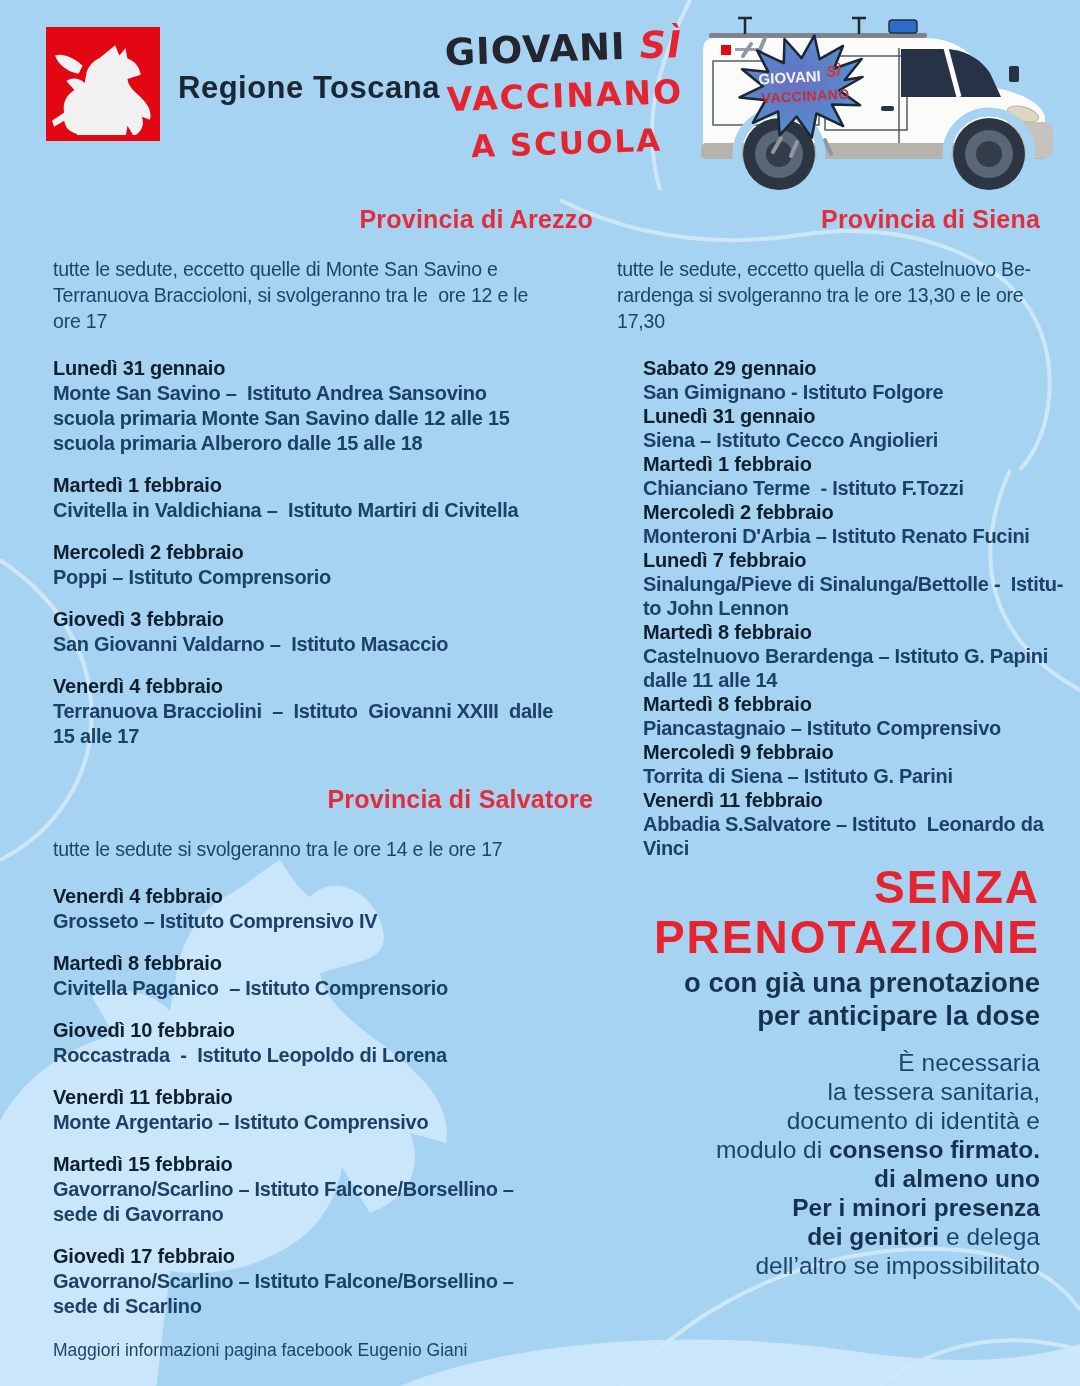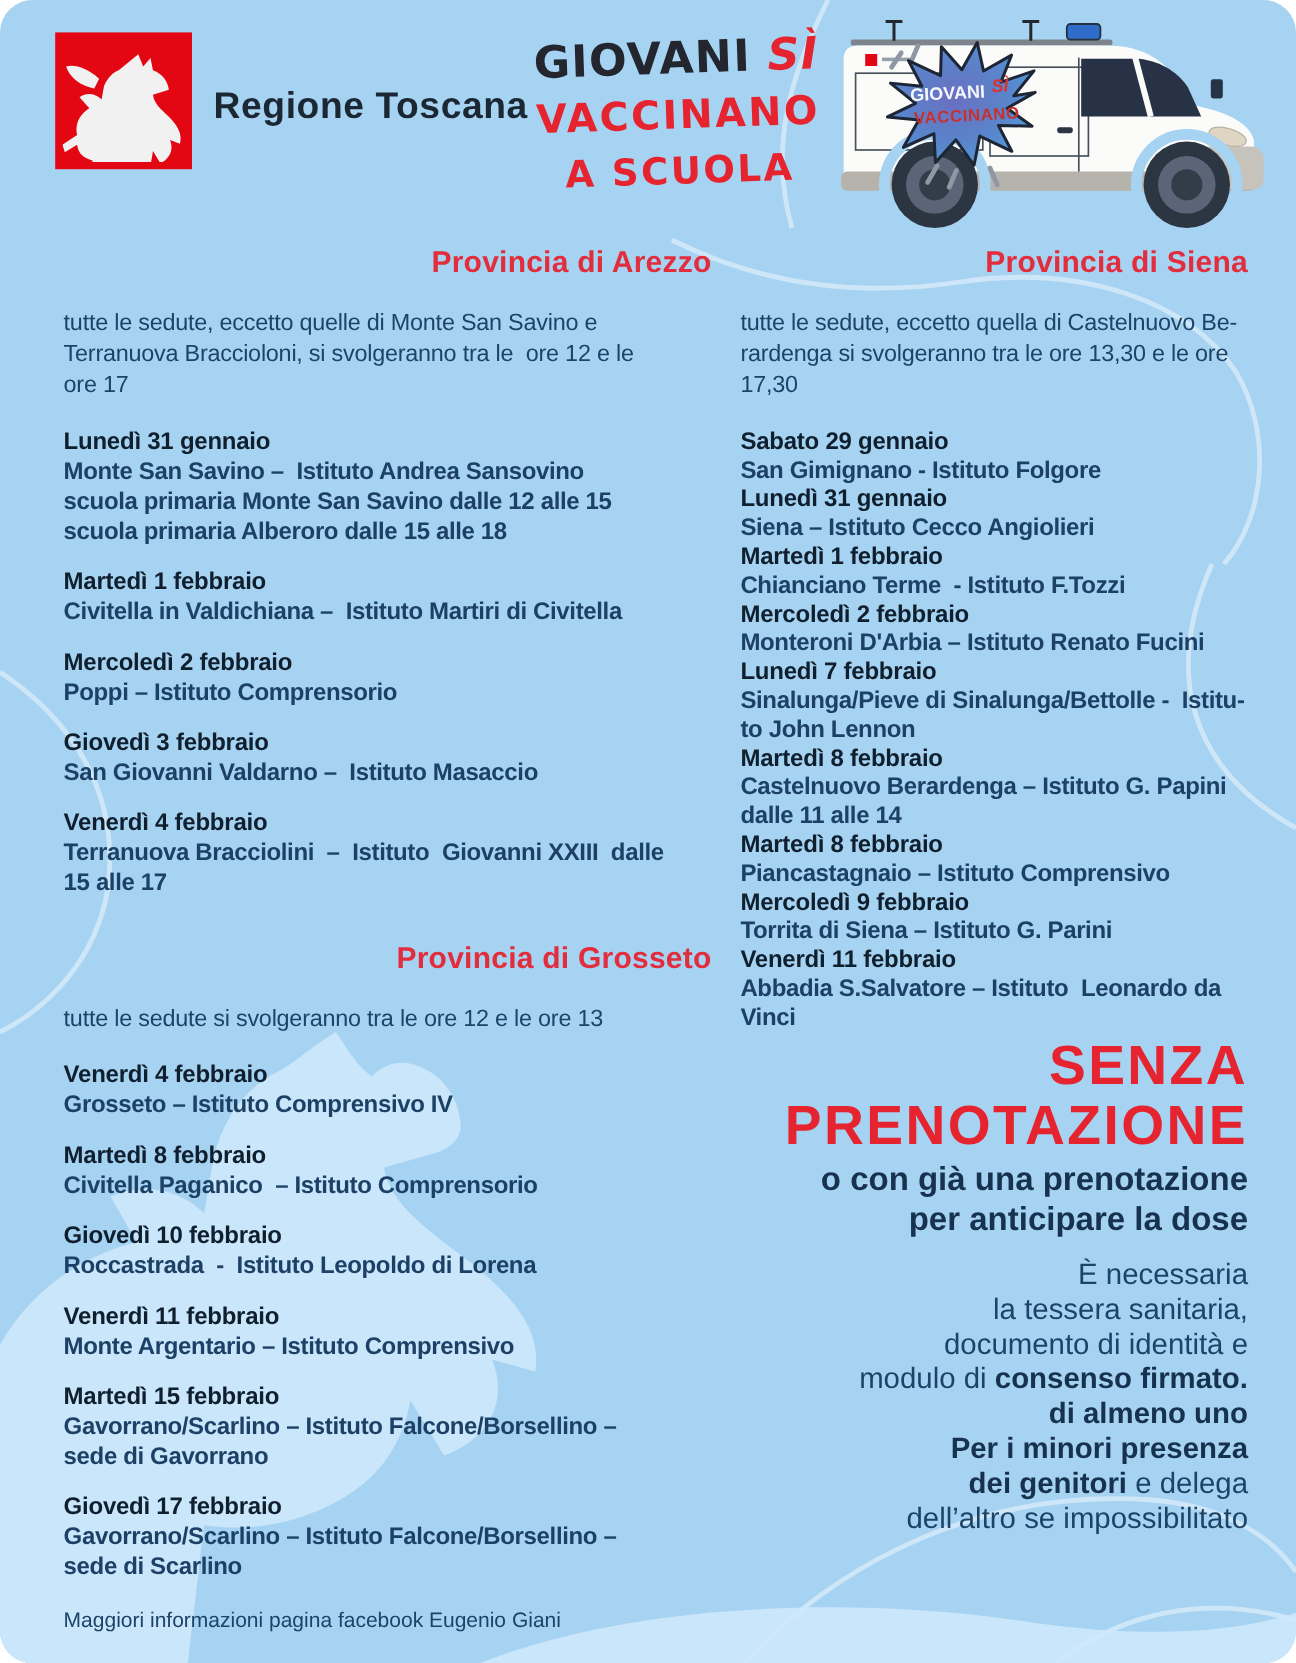--- a/index.html
+++ b/index.html
@@ -1,20 +1,19 @@
 <!DOCTYPE html>
 <html><head>
 <meta charset="utf-8">
 <style>
   html,body{margin:0;padding:0;}
   .page{
     position:relative; width:1080px; height:1386px;
     background:#a7d3f2; overflow:hidden;
     font-family:"Liberation Sans", sans-serif;
-    border-radius:27px;
     -webkit-font-smoothing:antialiased;
   }
   .bg-svg{position:absolute; left:0; top:0; width:1080px; height:1386px; pointer-events:none;}
 
   
   .logo-box{position:absolute; left:46px; top:27px; width:114px; height:114px; background:#e30613;}
   .logo-box svg{position:absolute; left:6px; top:6px;}
   .logo-text{position:absolute; left:178px; top:70px; font-size:31px; font-weight:700; color:#1b2733; letter-spacing:0.5px;}
   .title-block{position:absolute; left:430px; top:26px; width:270px; text-align:center; transform:rotate(-2deg); font-family:"DejaVu Sans", sans-serif;}
   .title-l1{font-size:37px; font-weight:900; color:#23262e; letter-spacing:1px; line-height:46px; white-space:nowrap;}
@@ -26,21 +25,21 @@
   
   .col-left{position:absolute; left:53px; top:205px; width:540px;}
   .col-right{position:absolute; left:617px; top:205px; width:423px;}
   .prov-heading{font-size:25px; font-weight:800; color:#e22d3c; margin:0 0 22px 0; letter-spacing:0.2px;text-align:right;}
   .intro{font-size:19.5px; line-height:26px; color:#1d4368; white-space:pre; margin:0 0 22px 0; letter-spacing:-0.2px;}
   .event{margin:0 0 17px 0;}
   .ev-date{font-size:20px; font-weight:700; color:#0f1f2e; line-height:25px; letter-spacing:-0.2px; white-space:pre;}
   .ev-details{font-size:20px; font-weight:700; color:#1c4066; line-height:25px; letter-spacing:-0.3px; white-space:pre;}
   .section-gap{margin-top:36px;}
   .compact .event{margin:0;}
-  .compact .ev-date,.compact .ev-details{line-height:24px;}
+  .compact .ev-date,.compact .ev-details{line-height:24px;margin-left:26px;}
   .footer-note{position:absolute; left:53px; top:1340px; font-size:17.5px; color:#1d4368;}
 
   
   .right-align{text-align:right;}
   .senza{margin-top:2px; font-size:46px; font-weight:800; color:#e6242f; line-height:50px; letter-spacing:2px; white-space:pre;text-align:right;}
   .senza-sub{margin-top:4px; font-size:27.5px; font-weight:700; color:#16324f; line-height:33px; white-space:pre;}
   .access{margin-top:34px;}
   .access-l1{font-size:28px; color:#1d4368; line-height:33px;}
   .access-l2{font-size:29px; font-weight:700; color:#16324f; line-height:35px;}
   .note{margin-top:16px; font-size:24.5px; color:#1d4368; line-height:29px;}
@@ -181,22 +180,22 @@
           <div class="ev-details">San Giovanni Valdarno –  Istituto Masaccio</div>
         </div>
       <div class="event">
           <div class="ev-date">Venerdì 4 febbraio</div>
           <div class="ev-details">Terranuova Bracciolini  –  Istituto  Giovanni XXIII  dalle
 15 alle 17</div>
         </div>
     </div>
 
     <div class="section-gap">
-      <h2 class="prov-heading">Provincia di Grosseto</h2>
-      <p class="intro">tutte le sedute si svolgeranno tra le ore 12 e le ore 13</p>
+      <h2 class="prov-heading">Provincia di Salvatore</h2>
+      <p class="intro">tutte le sedute si svolgeranno tra le ore 14 e le ore 17</p>
       <div class="event">
           <div class="ev-date">Venerdì 4 febbraio</div>
           <div class="ev-details">Grosseto – Istituto Comprensivo IV</div>
         </div>
       <div class="event">
           <div class="ev-date">Martedì 8 febbraio</div>
           <div class="ev-details">Civitella Paganico  – Istituto Comprensorio</div>
         </div>
       <div class="event">
           <div class="ev-date">Giovedì 10 febbraio</div>

